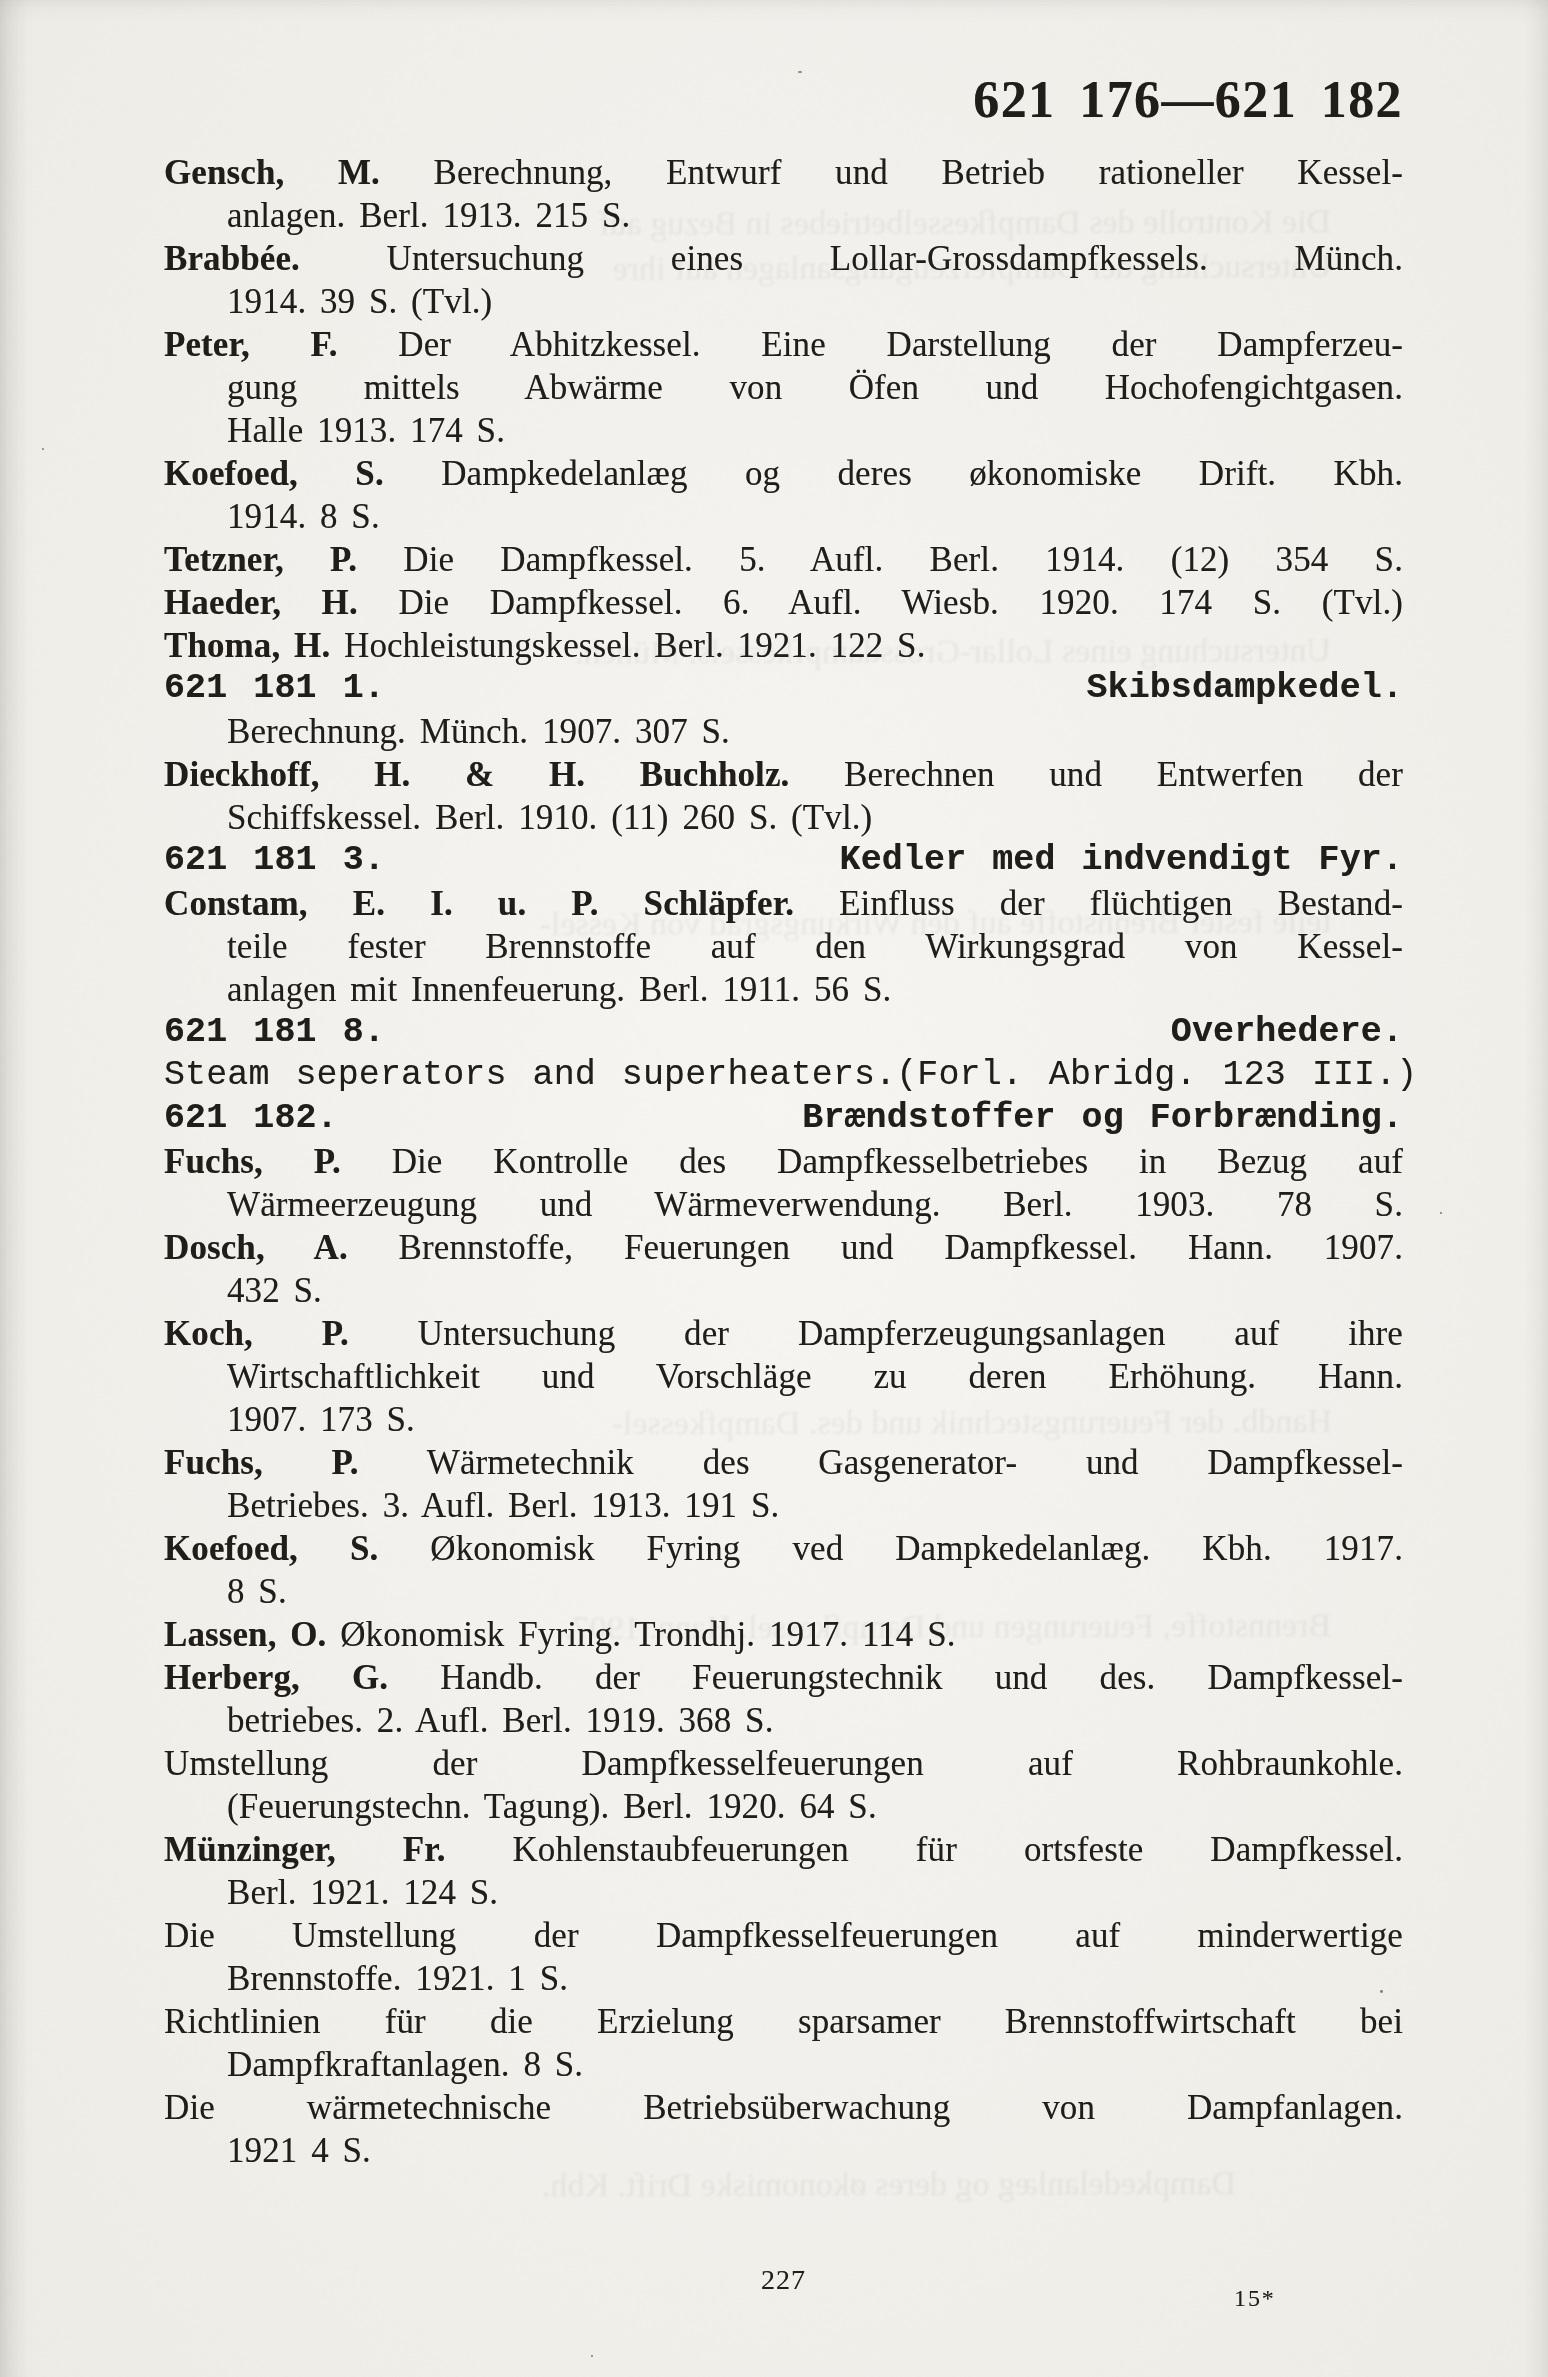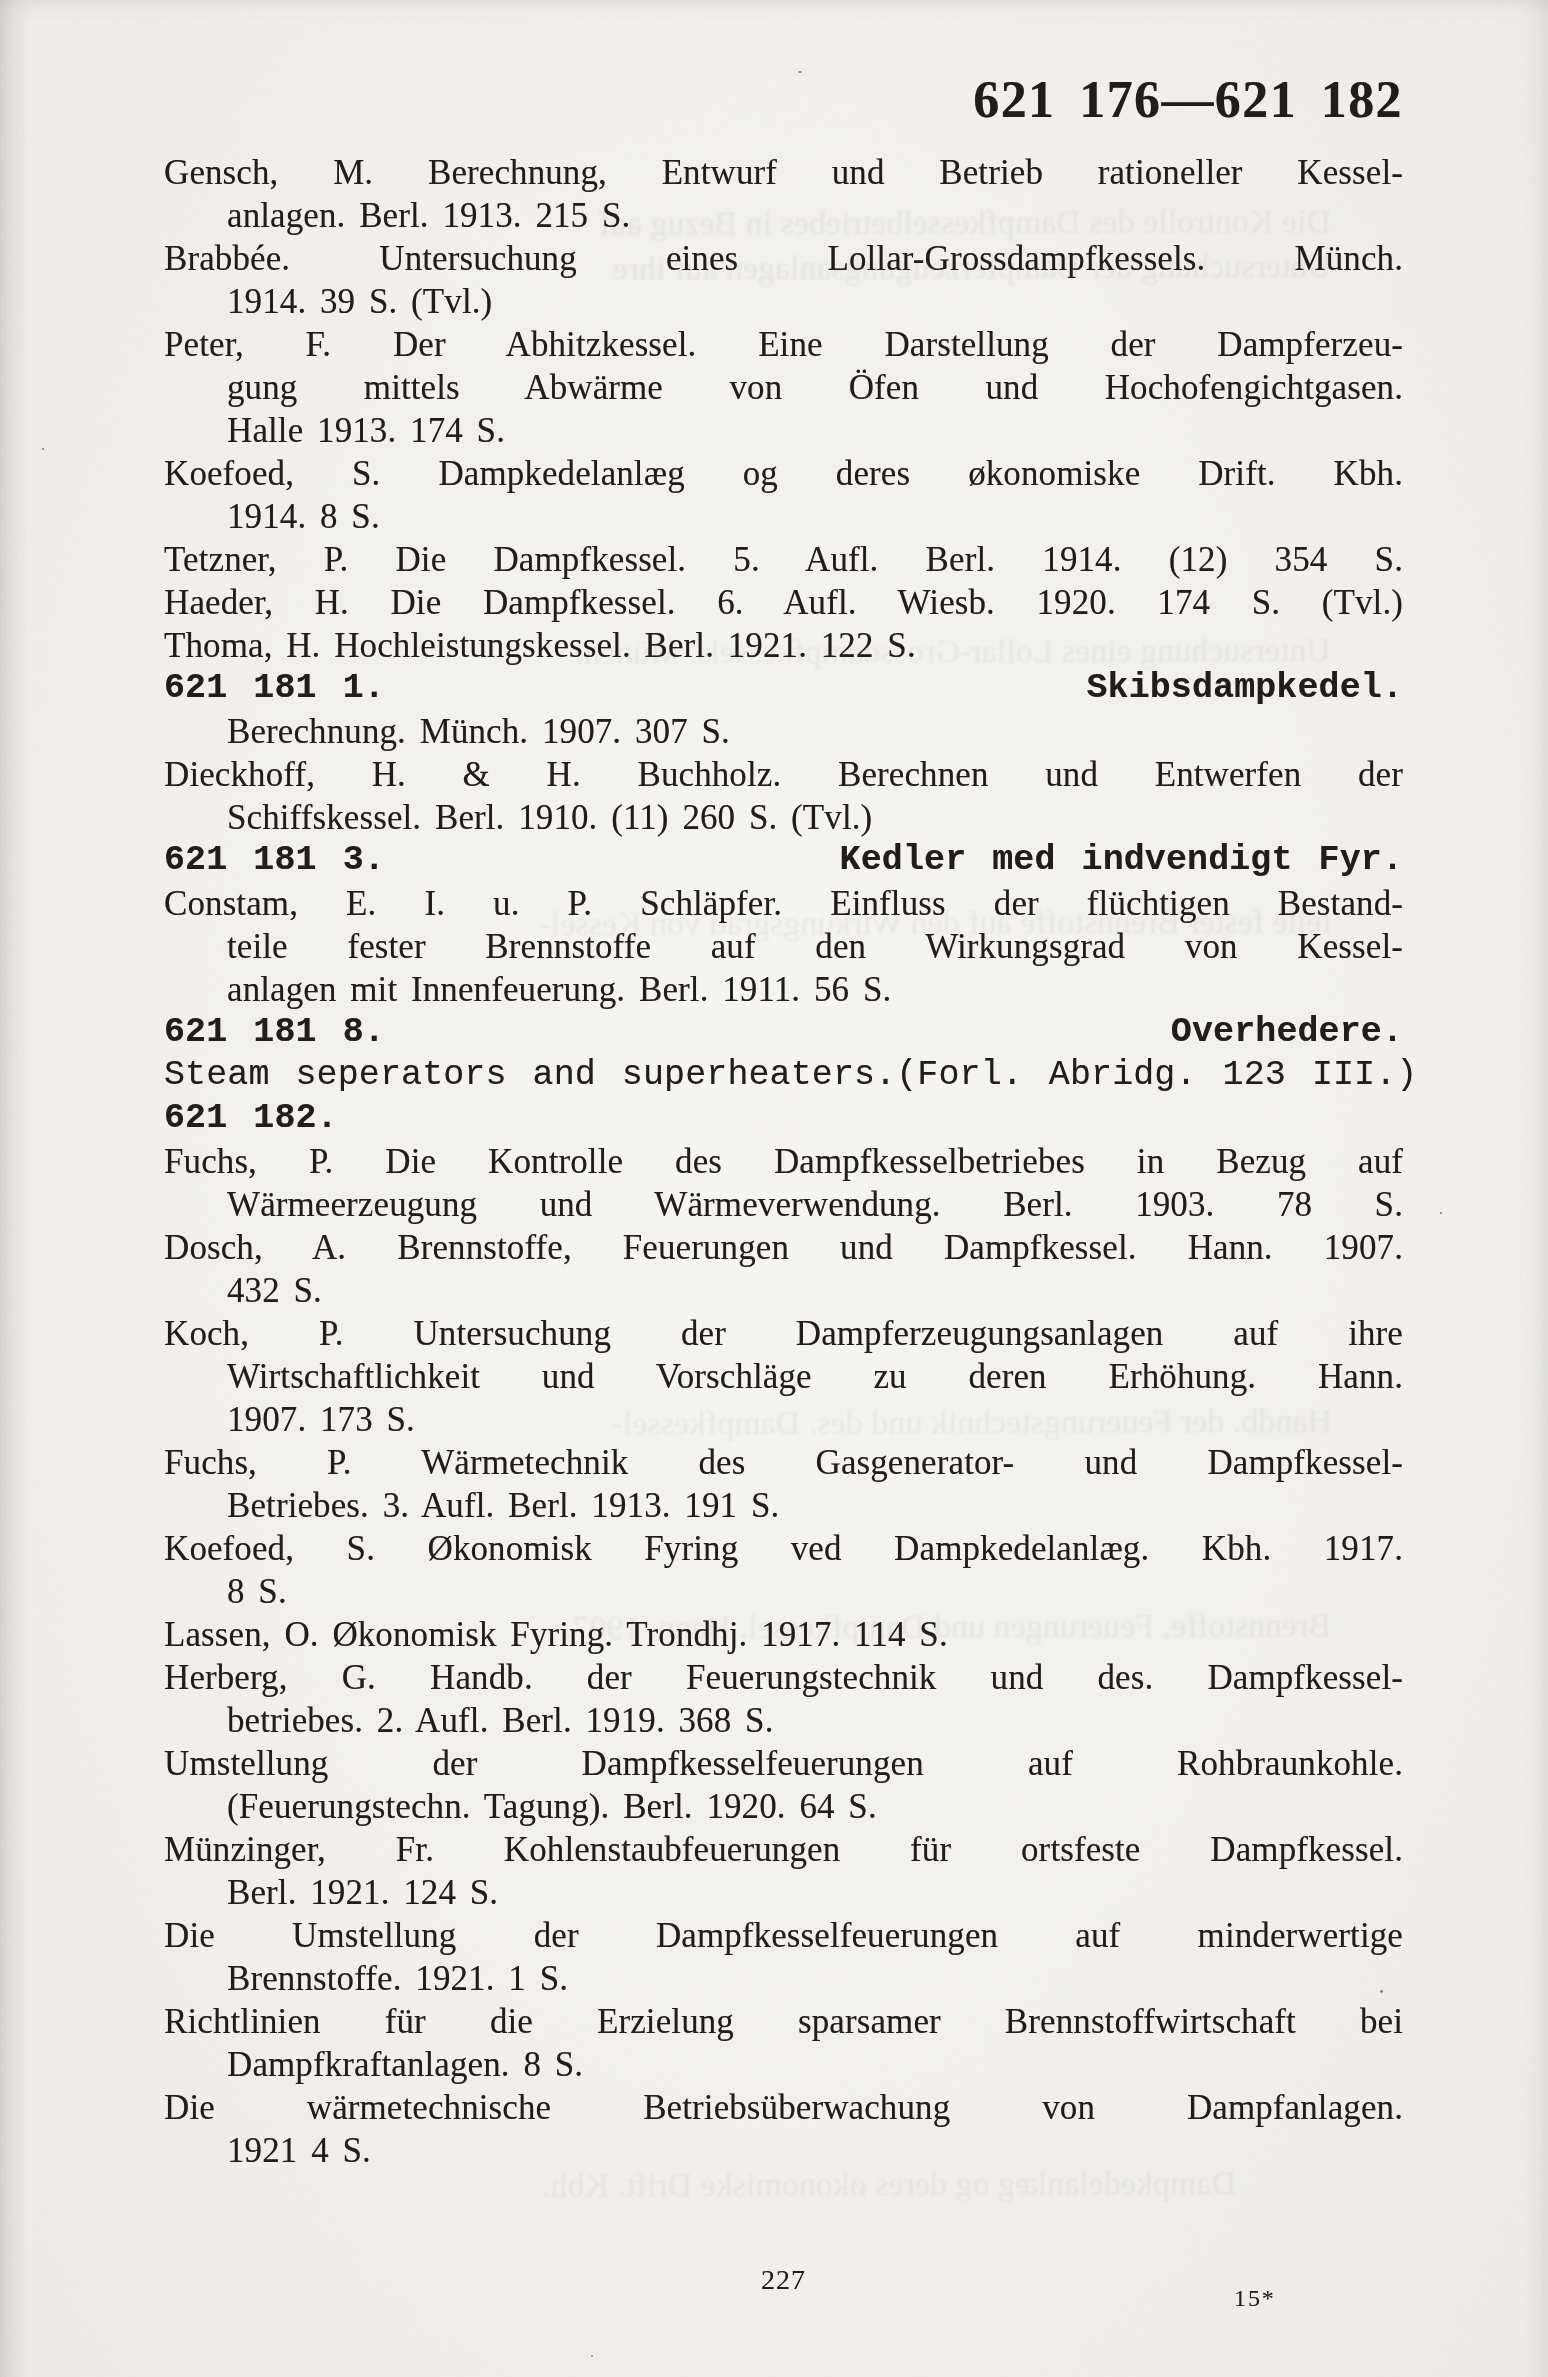--- a/index.html
+++ b/index.html
@@ -29,21 +29,21 @@
   .line{
     height:43px;line-height:43px;font-size:35px;
     word-spacing:0.14em;letter-spacing:0.1px;
     white-space:nowrap;overflow:visible;
     text-shadow:0 0 0.5px rgba(25,22,18,0.4);
   }
   .line.just{white-space:normal;text-align:justify;text-align-last:justify;}
   .line.ind{padding-left:63px;}
   .line.section,.line.split{display:flex;justify-content:space-between;font-family:Liberation Mono, monospace;}
   .line.section{font-weight:700;}
-  .b{font-weight:400;}
+  .b{font-weight:700;}
   .page-number{
     position:absolute;left:164px;top:2264px;width:1239px;
     text-align:center;font-size:28px;letter-spacing:1px;
     text-shadow:0 0 0.5px rgba(25,22,18,0.4);
   }
   .signature-mark{
     position:absolute;left:1234px;top:2285px;
     font-size:24px;letter-spacing:1.9px;
     text-shadow:0 0 0.5px rgba(25,22,18,0.35);
   }
@@ -116,20 +116,21 @@
       <div class="line section">
         <span>621 181 8.</span>
         <span>Overhedere.</span>
       </div>
       <div class="line split">
         <span>Steam seperators and superheaters.</span>
         <span>(Forl. Abridg. 123 III.)</span>
       </div>
       <div class="line section">
         <span>621 182.</span>
+        <span>Brændstoffer og Forbrænding.</span>
       </div>
       <div class="line just"><span class="b">Fuchs, P.</span> <span>Die Kontrolle des Dampfkesselbetriebes in Bezug auf</span></div>
       <div class="line ind just"><span>Wärmeerzeugung und Wärmeverwendung. Berl. 1903. 78 S.</span></div>
       <div class="line just"><span class="b">Dosch, A.</span> <span>Brennstoffe, Feuerungen und Dampfkessel. Hann. 1907.</span></div>
       <div class="line ind"><span>432 S.</span></div>
       <div class="line just"><span class="b">Koch, P.</span> <span>Untersuchung der Dampferzeugungsanlagen auf ihre</span></div>
       <div class="line ind just"><span>Wirtschaftlichkeit und Vorschläge zu deren Erhöhung. Hann.</span></div>
       <div class="line ind"><span>1907. 173 S.</span></div>
       <div class="line just"><span class="b">Fuchs, P.</span> <span>Wärmetechnik des Gasgenerator- und Dampfkessel-</span></div>
       <div class="line ind"><span>Betriebes. 3. Aufl. Berl. 1913. 191 S.</span></div>

